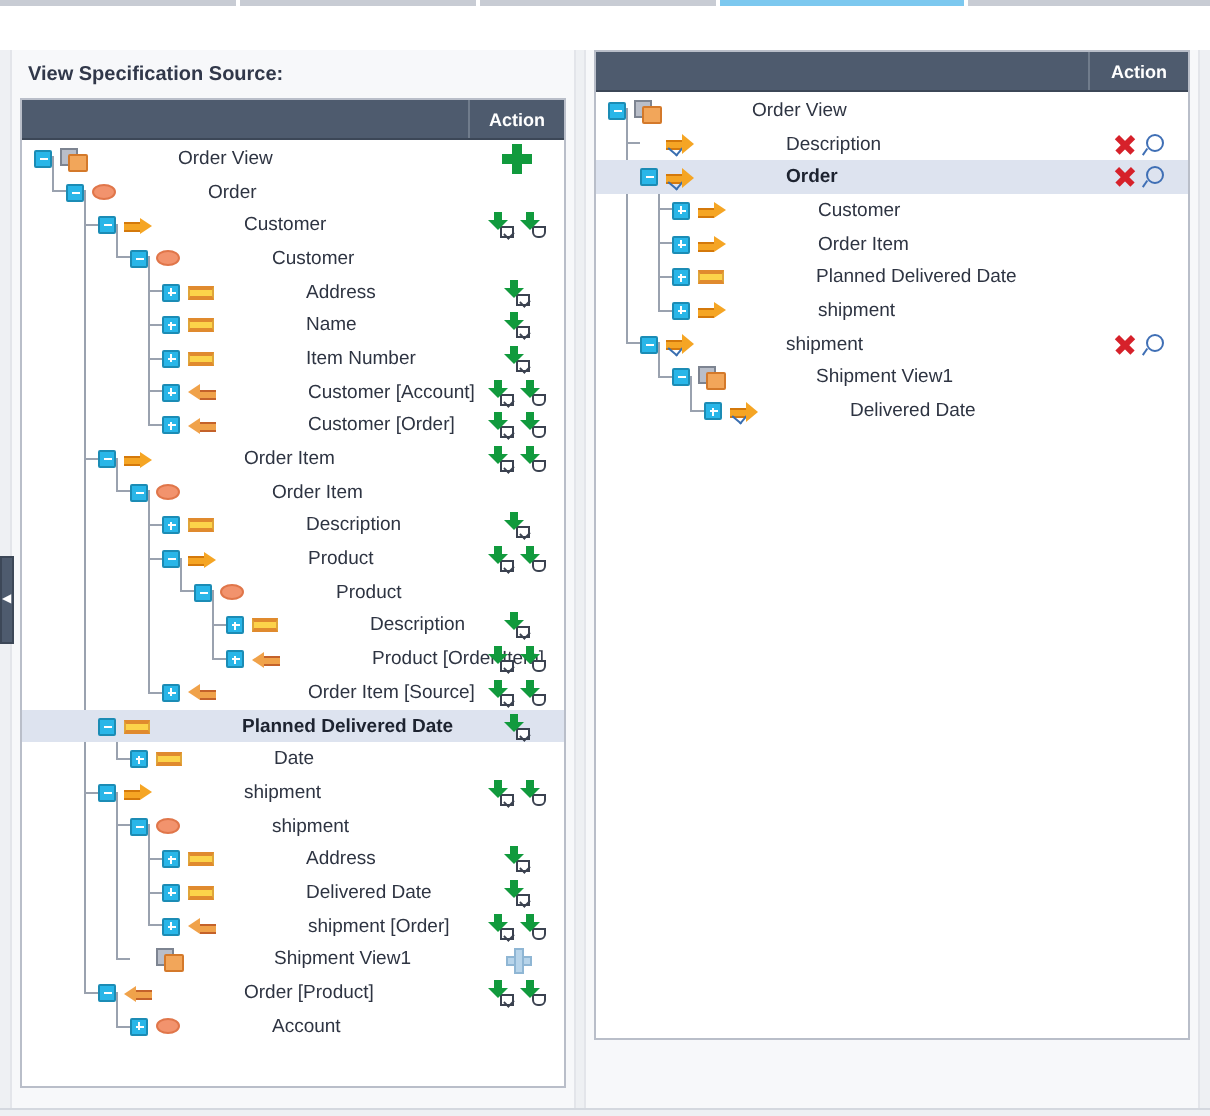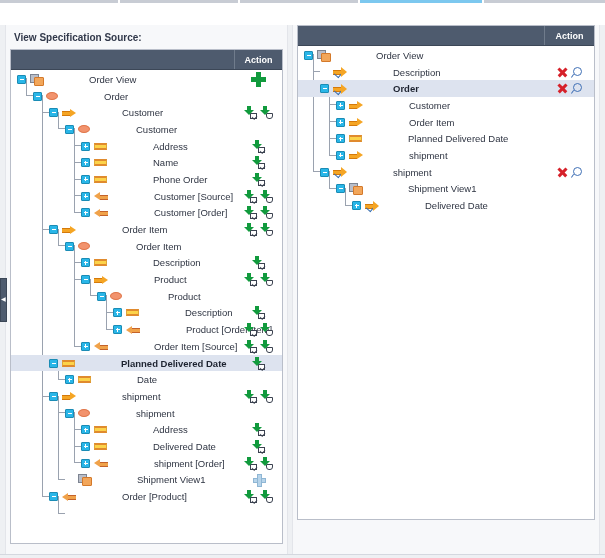--- a/index.html
+++ b/index.html
@@ -429,31 +429,31 @@
               <span class="label">Name</span>
               <span class="actions">
                 <span class="act-add1">
                   <span class="sheet"></span>
                 </span>
               </span>
             </div>
             <div class="row" style="padding-left:70px;">
               <span class="exp plus"></span>
               <span class="ticon ic-attr"></span>
-              <span class="label">Phone Order</span>
+              <span class="label">Item Number</span>
               <span class="actions">
                 <span class="act-add1">
                   <span class="sheet"></span>
                 </span>
               </span>
             </div>
             <div class="row" style="padding-left:70px;">
               <span class="exp plus"></span>
               <span class="ticon ic-rel-in"></span>
-              <span class="label">Customer [Source]</span>
+              <span class="label">Customer [Account]</span>
               <span class="actions">
                 <span class="act-add1">
                   <span class="sheet"></span>
                 </span>
                 <span class="act-add2">
                   <span class="loop"></span>
                 </span>
               </span>
             </div>
             <div class="row" style="padding-left:70px;">
@@ -634,20 +634,26 @@
               <span class="ticon ic-rel-in"></span>
               <span class="label">Order [Product]</span>
               <span class="actions">
                 <span class="act-add1">
                   <span class="sheet"></span>
                 </span>
                 <span class="act-add2">
                   <span class="loop"></span>
                 </span>
               </span>
+            </div>
+            <div class="row" style="padding-left:54px;">
+              <span class="exp plus"></span>
+              <span class="ticon ic-concept"></span>
+              <span class="label">Account</span>
+              <span class="actions"></span>
             </div>
           </div>
       </div>
     </div>
 
     <div class="panel right">
       <div class="grid">
         <div class="grid-header">
           <div class="col-main"></div>
           <div class="col-action">Action</div>

